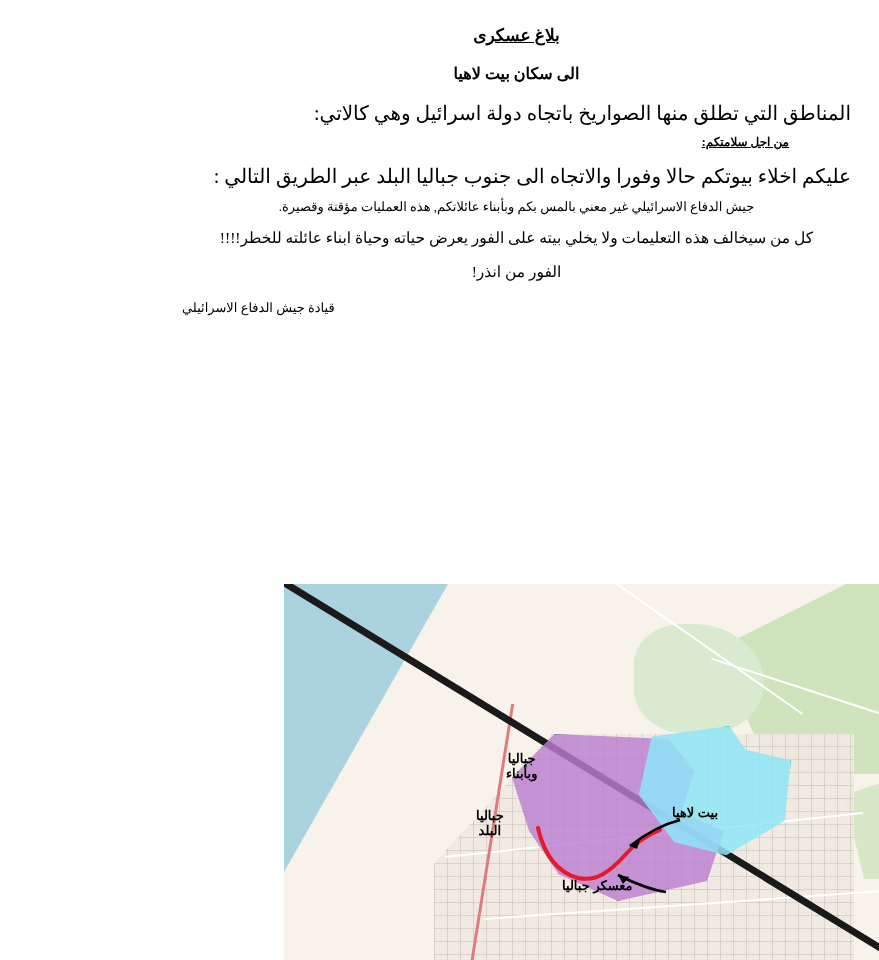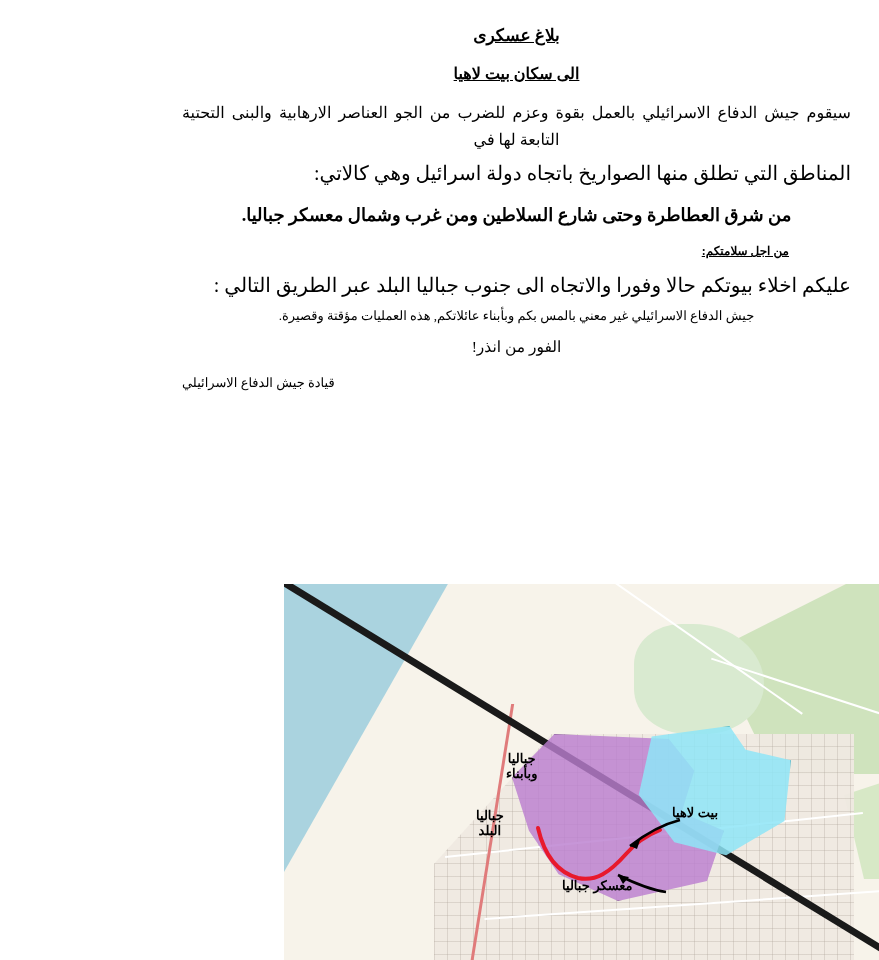--- a/index.html
+++ b/index.html
@@ -33,21 +33,20 @@
   .title {
     font-weight: bold;
     font-size: 17px;
     text-decoration: underline;
     letter-spacing: 0.5px;
     margin-bottom: 13px;
   }
   .subtitle {
     font-weight: bold;
     font-size: 16px;
-    text-decoration: underline;
     margin-bottom: 14px;
   }
   .body-line {
     font-size: 20px;
     text-align: right;
   }
   .para-just {
     font-size: 16px;
     text-align: justify;
     text-align-last: center;
@@ -254,33 +253,32 @@
 <body>
 
 <div class="page">
 
   <div class="doc-text">
 
     <div class="line title">بلاغ عسكرى</div>
 
     <div class="line subtitle">الى سكان بيت لاهيا</div>
 
-    <div class="para-just">سيقوم جيش الدفاع الاسرائيلي بالعمل بقوة وعزم للضرب من الجو  العناصر الارهابية والبنى التحتية التابعة لها في</div>
 
     <div class="line body-line">المناطق التي تطلق منها الصواريخ باتجاه دولة اسرائيل وهي كالاتي:</div>
 
-    <div class="line bold-big">من شرق العطاطرة وحتى شارع السلاطين ومن غرب وشمال معسكر جباليا.</div>
 
     <div class="sec-head">من اجل سلامتكم:</div>
 
     <div class="line body-line">عليكم اخلاء بيوتكم حالا وفورا والاتجاه الى جنوب جباليا البلد عبر الطريق التالي :</div>
 
 
     <div class="line small-note">جيش الدفاع الاسرائيلي غير معني بالمس بكم وبأبناء عائلاتكم, هذه العمليات مؤقتة وقصيرة.</div>
 
+    <div class="line warn">كل من سيخالف هذه التعليمات ولا يخلي بيته على الفور يعرض حياته وحياة ابناء عائلته للخطر!!!!</div>
 
     <div class="line final">الفور من انذر!</div>
 
     <div class="sig-wrap">
       <div class="signature">قيادة جيش الدفاع الاسرائيلي</div>
     </div>
   </div>
 
   <div class="map-wrap">
     <div class="map">

